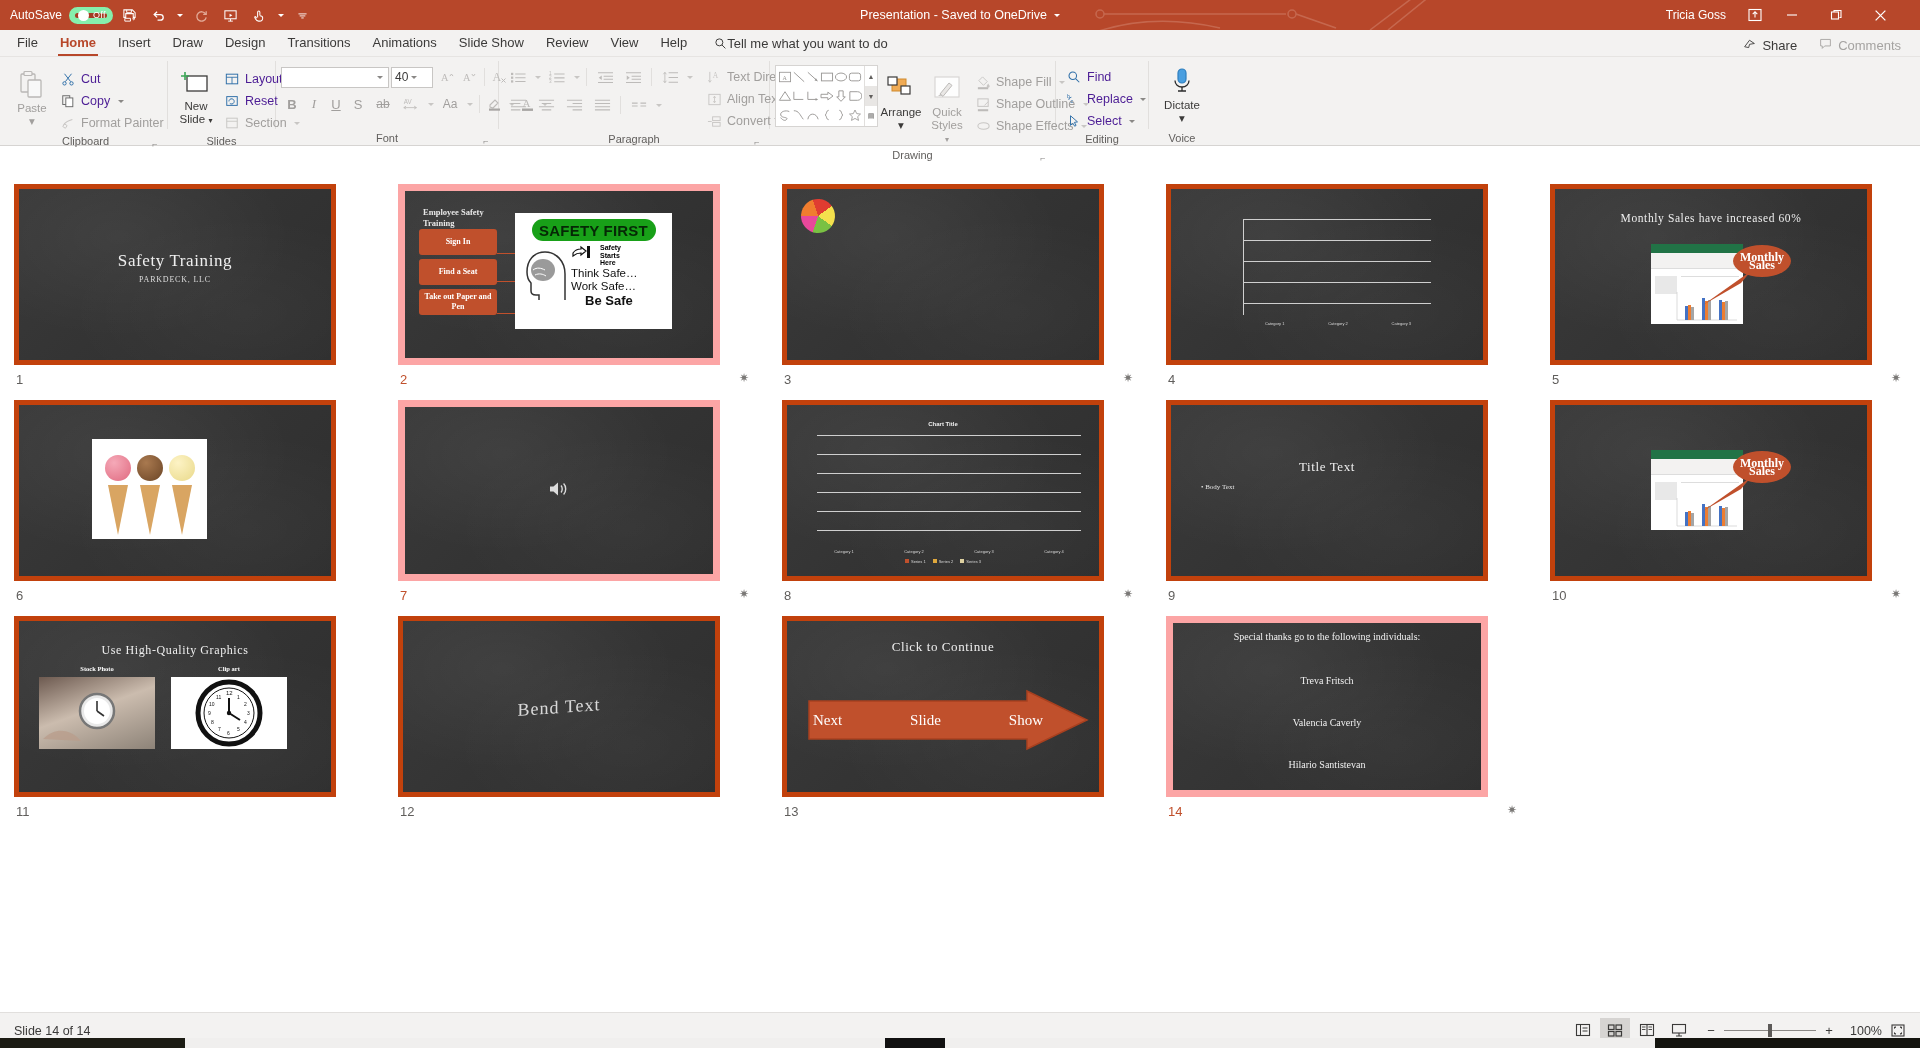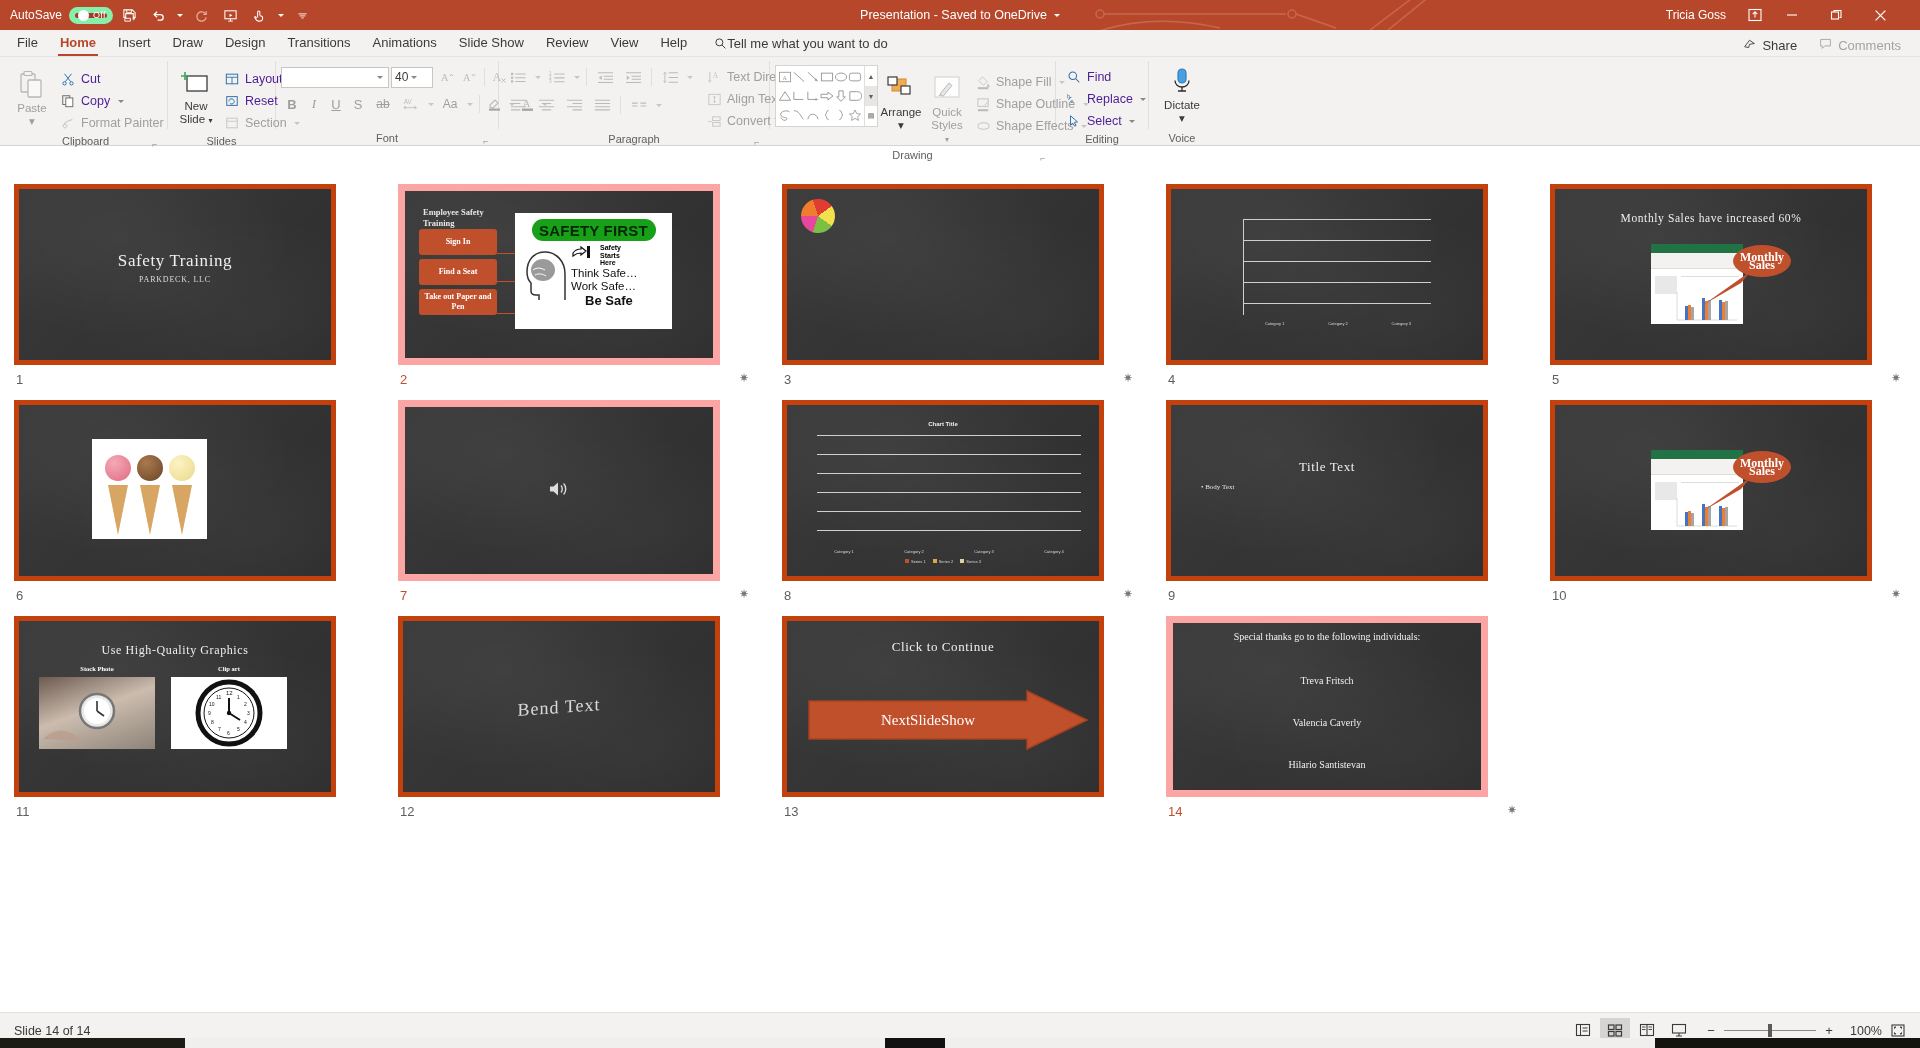--- a/index.html
+++ b/index.html
@@ -287,21 +287,21 @@
   .s11-cap { position:absolute; text-align:center; font-size:6.5px; color:#fff; font-family:"Liberation Serif",serif; font-weight:bold;}
 
   
   .s12-txt { position:absolute; left:0; right:0; top:76px; text-align:center;
              font-family:"Liberation Serif", serif; font-size:18px; color:#e6e6e6;
              letter-spacing:1px; transform: skewY(-4deg); opacity:.92;}
 
   
   .s13-title { top:18px; font-size:13px; }
   .arrowshape { position:absolute; left:20px; top:68px; width:282px; height:62px; }
-  .arrowtxt { position:absolute; left:26px; top:68px; width:230px; height:62px; display:flex; align-items:center; justify-content:center;
+  .arrowtxt { position:absolute; left:26px; top:68px; width:230px; height:62px; display:flex; align-items:center; justify-content:space-between;
               color:#fff; font-family:"Liberation Serif",serif; font-size:15px; }
 
   
   .s14 { position:absolute; left:0; right:0; text-align:center; color:#f0f0f0; font-family:"Liberation Serif",serif; }
 
   
   .statusbar {
     position:absolute; left:0; right:0; bottom:0; height:36px;
     background:#f3f2f1; border-top:1px solid #e1dfdd;
     display:flex; align-items:center; font-size:12.5px; color:#3b3a39;

